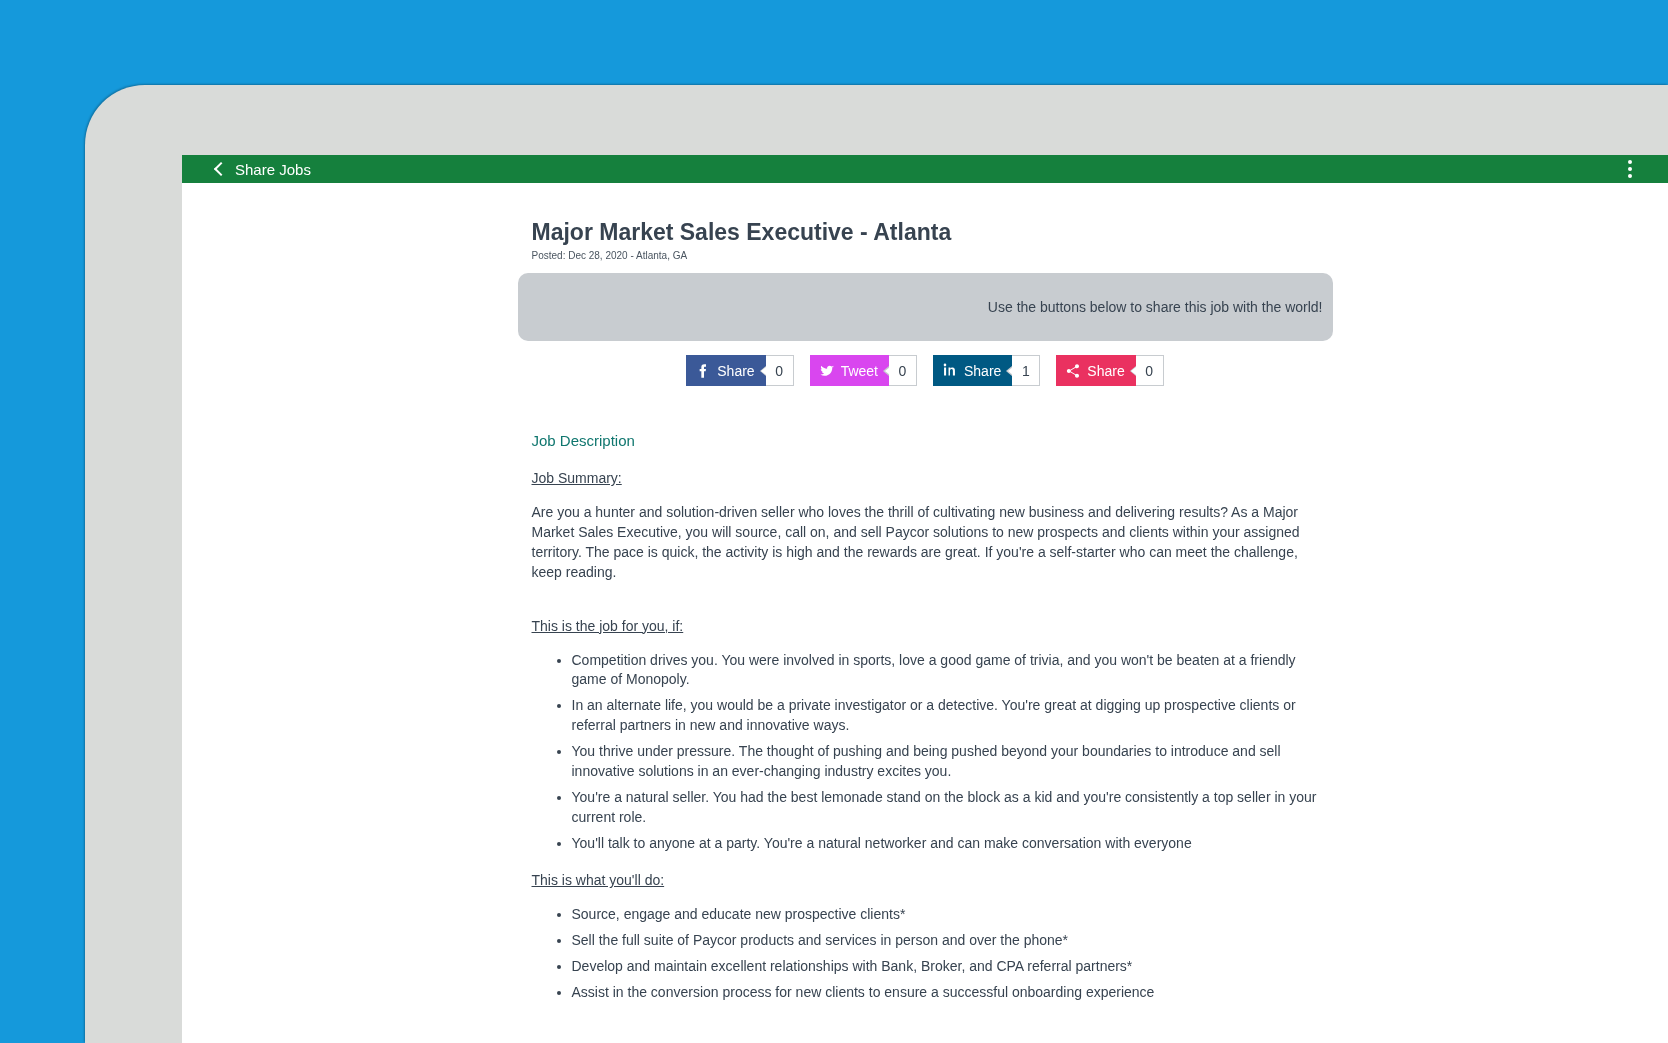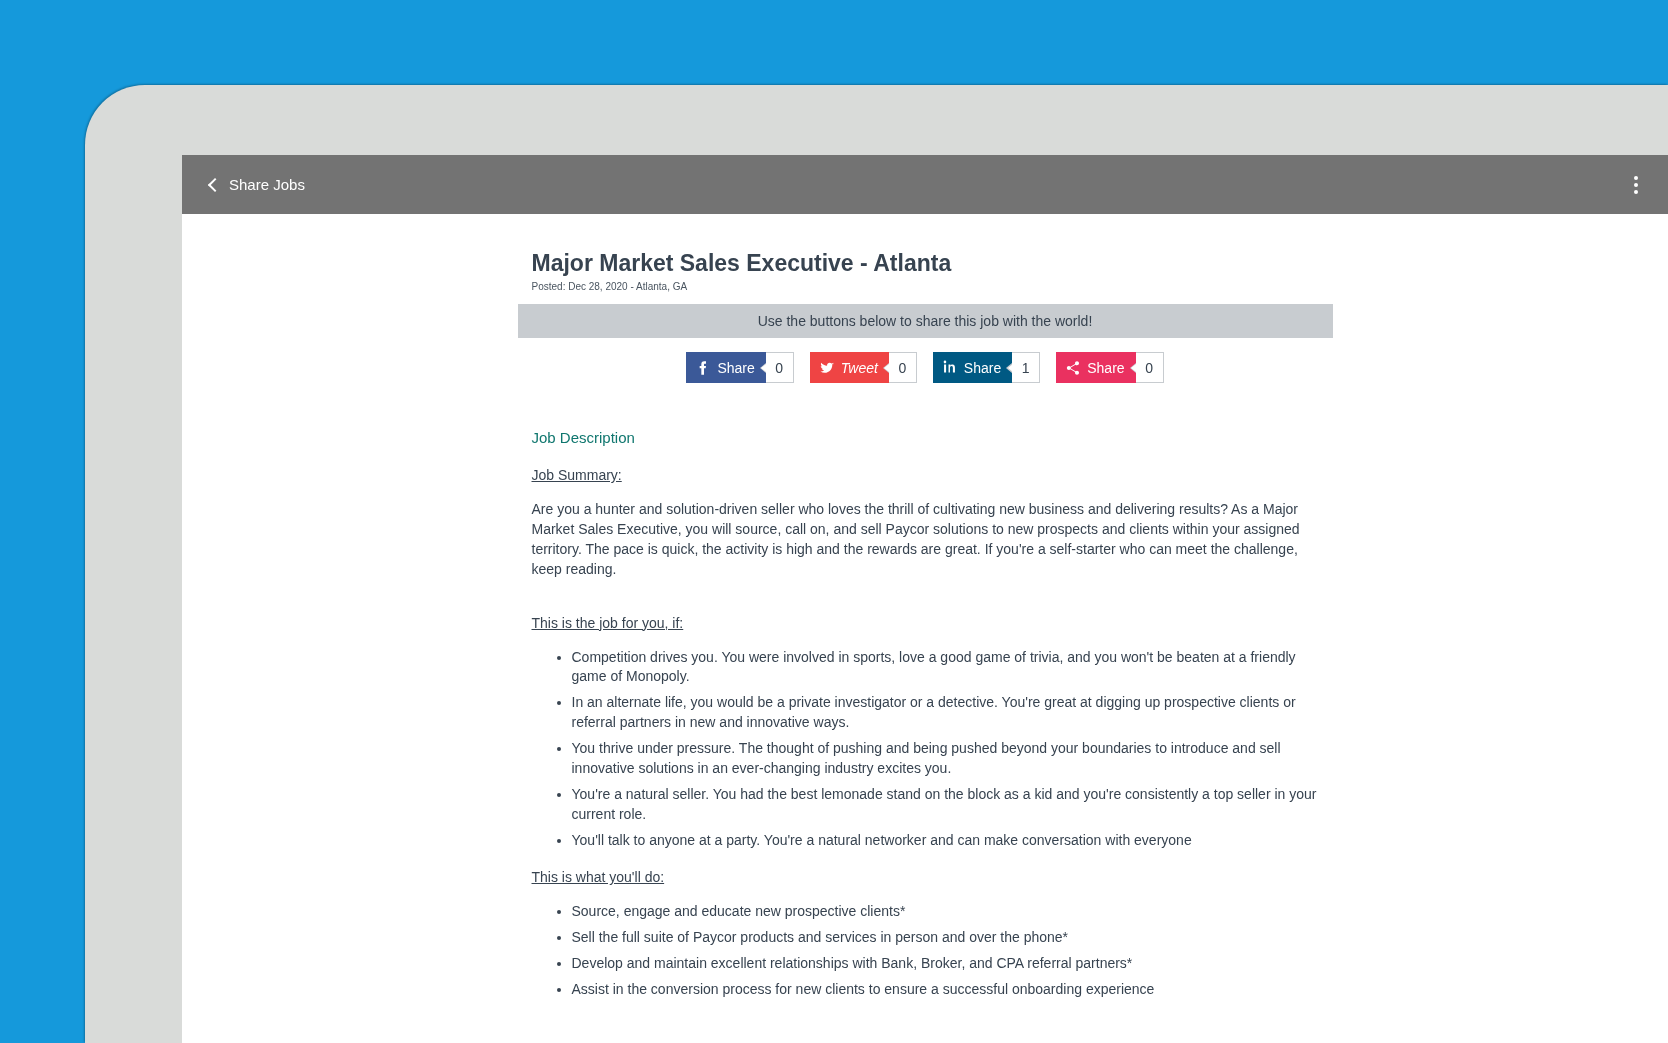--- a/index.html
+++ b/index.html
@@ -24,27 +24,27 @@
   .device-inner {
     position: absolute;
     top: 70px;
     left: 97px;
     right: 0;
     bottom: 0;
     background: #ffffff;
     overflow: hidden;
   }
   .top-bar {
-    height: 59px;
-    background: #737373;
+    height: 28px;
+    background: #15803d;
     color: #fff;
     display: flex;
     align-items: center;
     justify-content: space-between;
-    padding: 0 24px;
+    padding: 0 30px;
     font-size: 15px;
   }
   .top-bar-left { display: flex; align-items: center; gap: 9px; }
   .chevron-left {
     width: 10px; height: 10px;
     border-left: 2.5px solid #fff;
     border-bottom: 2.5px solid #fff;
     transform: rotate(45deg);
     margin-left:4px;
   }
@@ -69,23 +69,24 @@
     font-weight: 600;
     margin-bottom: 4px;
   }
   .job-meta {
     color: #4a5560;
     font-size: 10px;
   }
   .share-prompt {
     background: #c8ccd0;
     color: #374350;
-    text-align: center;
+    text-align: right;
     font-size: 14px;
-    padding: 9px 10px;
+    padding: 26px 10px;
+    border-radius: 10px;
   }
   .share-buttons {
     display: flex;
     gap: 16px;
     justify-content: center;
     padding: 14px 10px 22px 10px;
   }
   .share-btn {
     display: flex;
     align-items: stretch;
@@ -126,21 +127,21 @@
     position:absolute;
     left:-4.5px;
     top:50%;
     transform:translateY(-50%);
     width:0;height:0;
     border-top:4px solid transparent;
     border-bottom:4px solid transparent;
     border-right:5px solid #fff;
   }
   .fb .main { background:#3b5998; }
-  .tw .main { background:#ef4444;font-style:italic; }
+  .tw .main { background:#d946ef; }
   .li .main { background:#005983; }
   .sh .main { background:#ea3160; }
 
   .icon-svg { width:16px; height:16px; fill:#fff; display:block; }
 
   .desc {
     padding: 22px 14px 40px 14px;
     color:#374350;
     font-size:14px;
     line-height:1.42;

